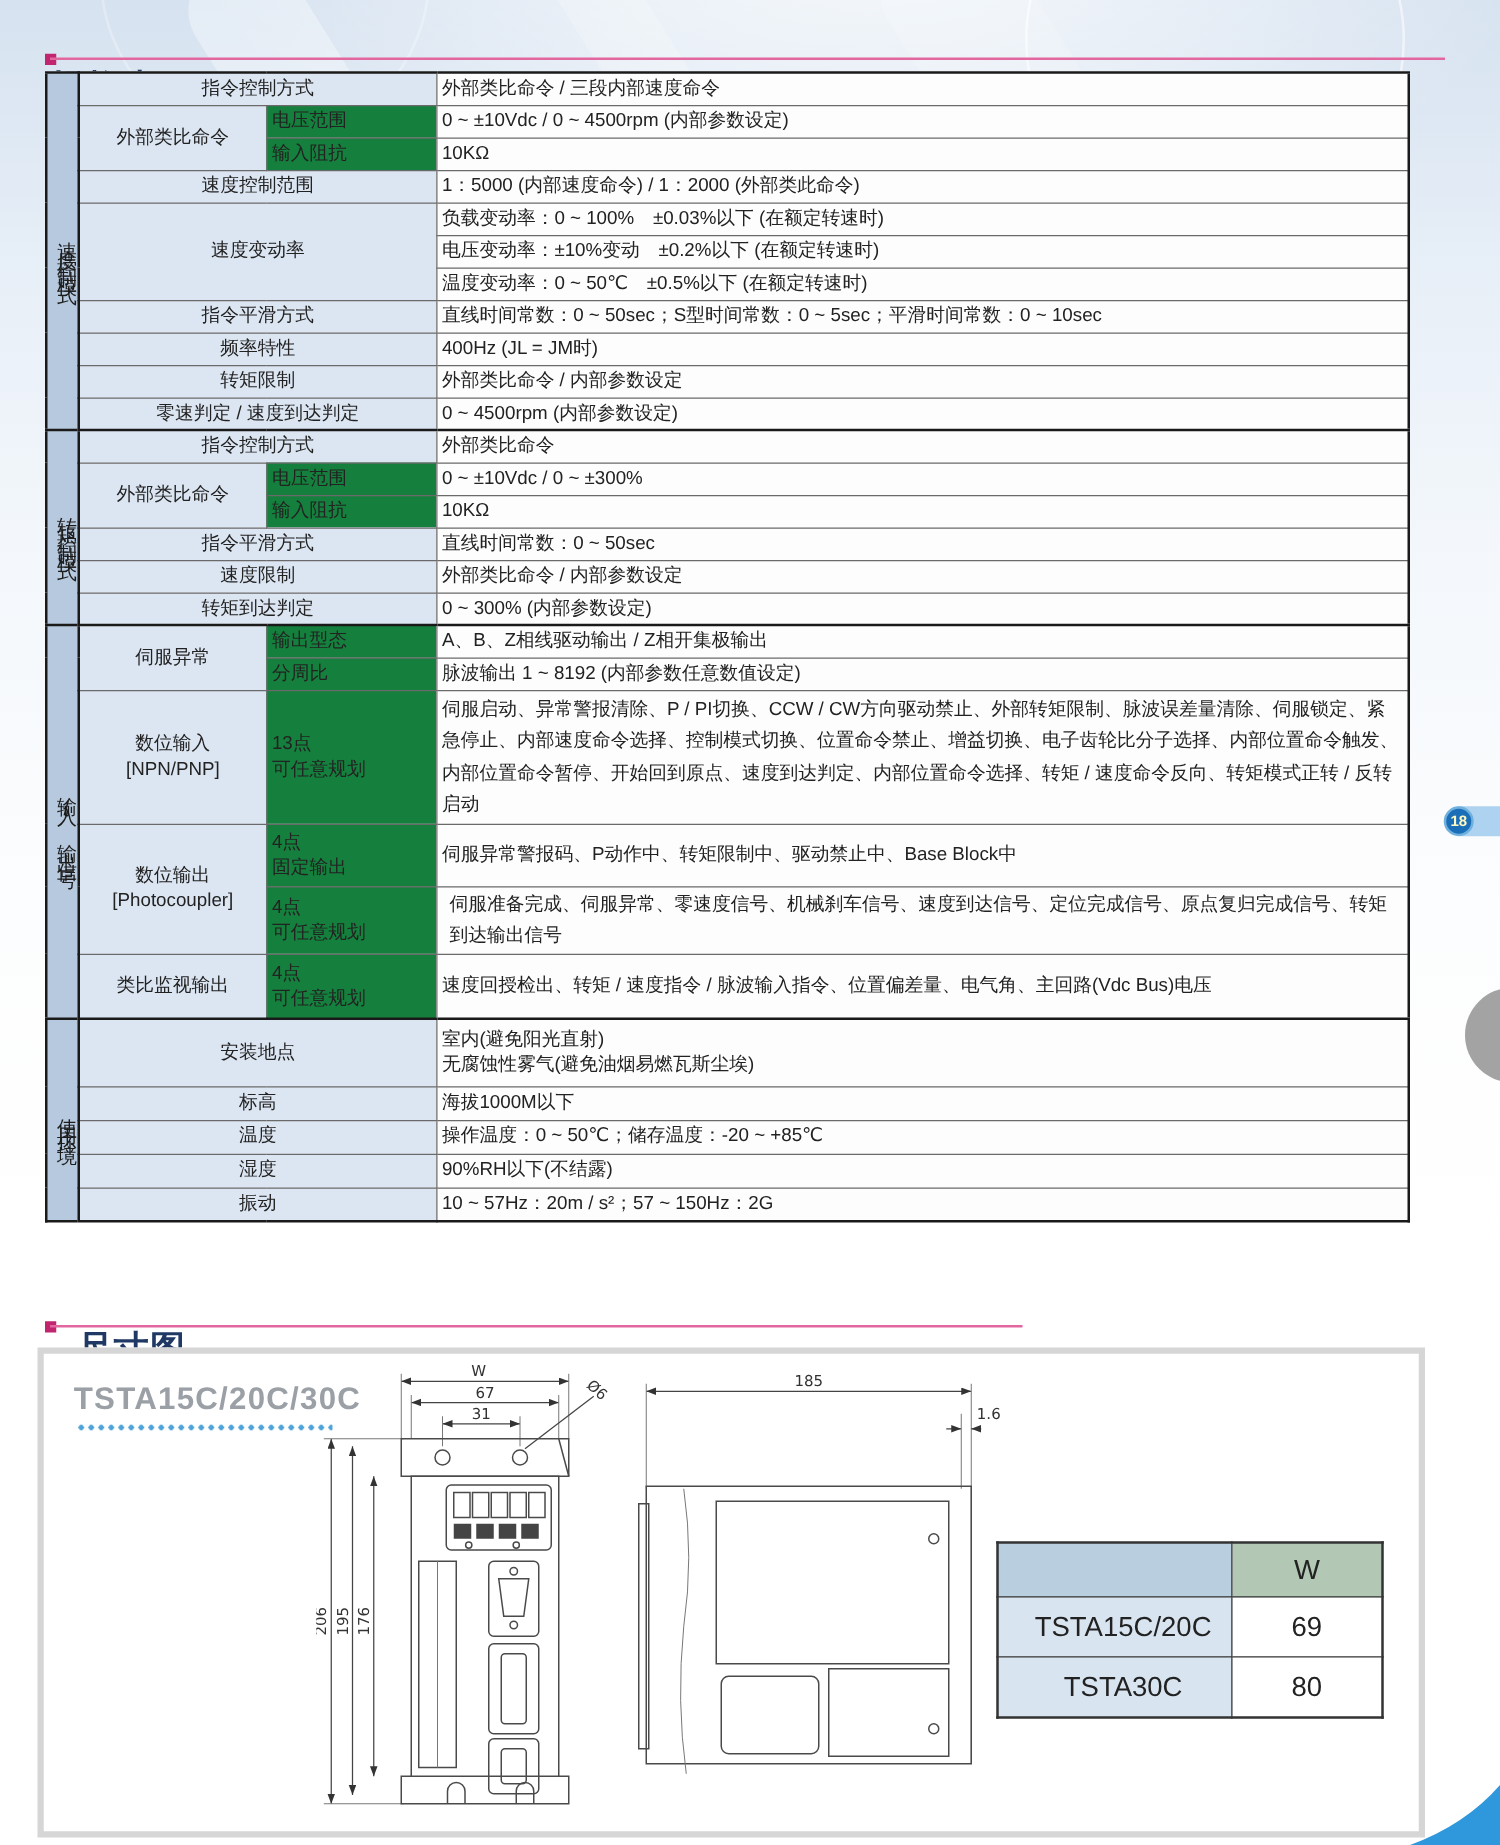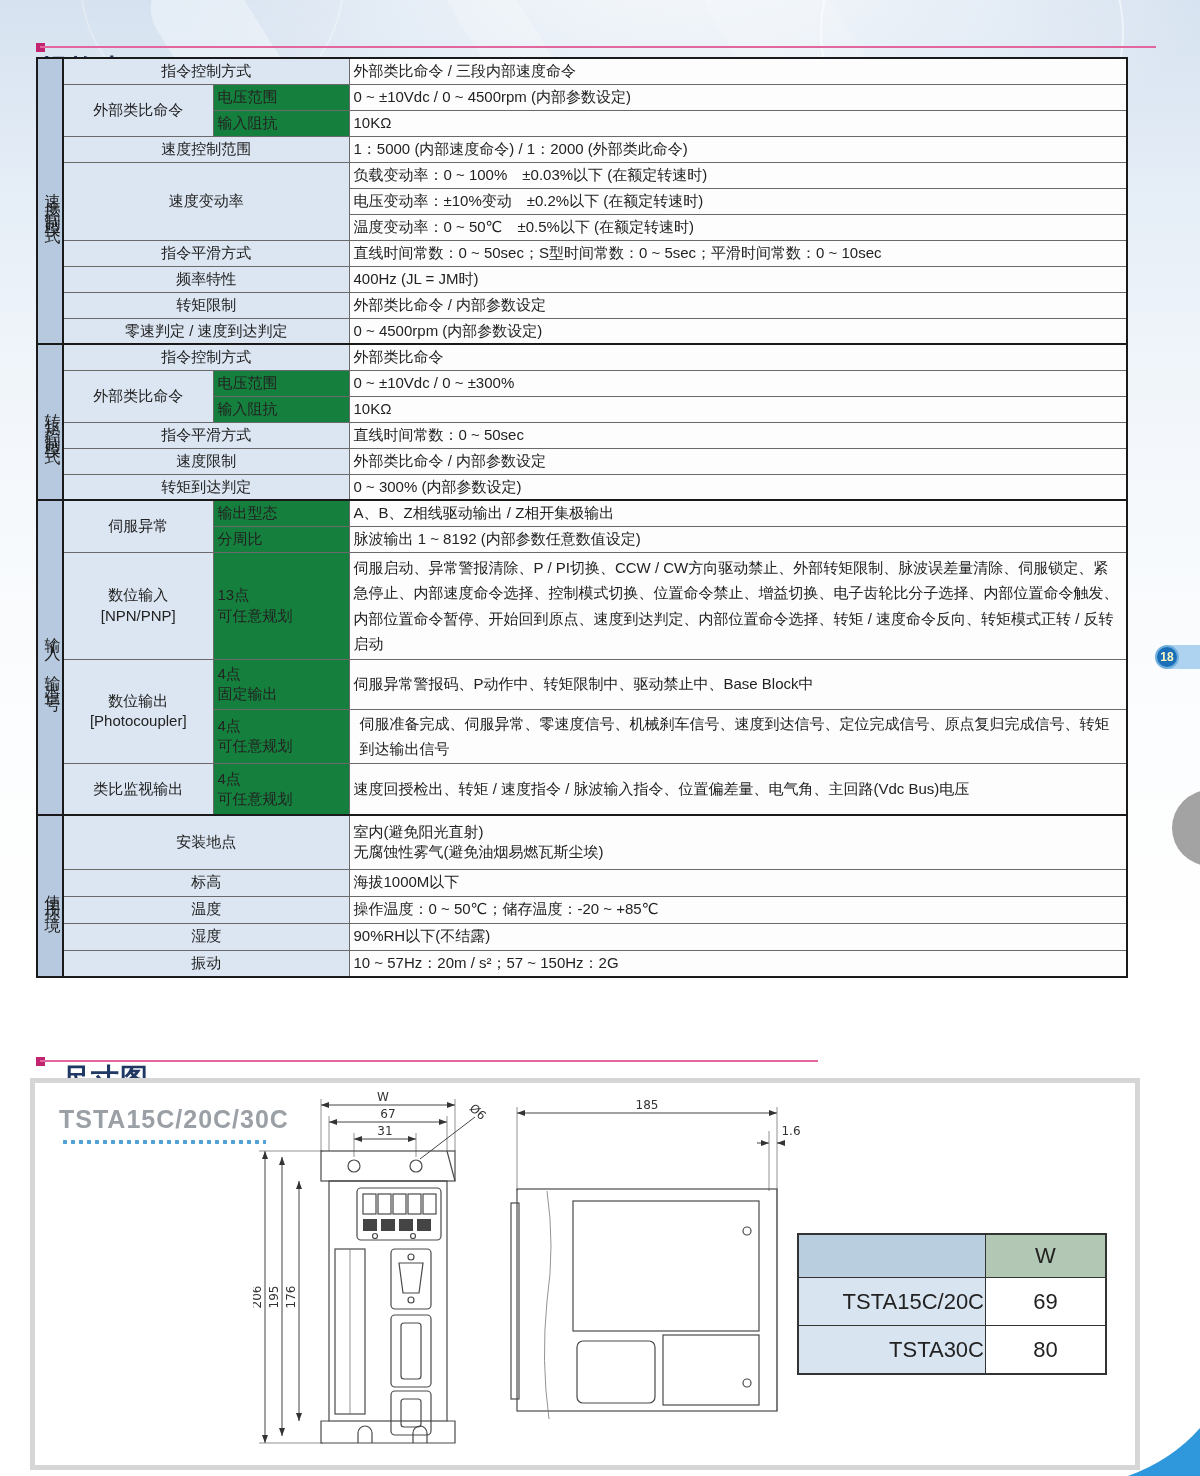--- a/index.html
+++ b/index.html
@@ -40,21 +40,21 @@
   svg text{font-family:"DejaVu Sans",sans-serif;font-size:12px;fill:#333;}
   svg .dl{stroke:#444;stroke-width:1;fill:none;}
   svg .bd{stroke:#4a4a4a;stroke-width:1.2;fill:none;}
   svg .th{stroke:#777;stroke-width:0.8;fill:none;}
 
   table.wtab{position:absolute;left:762px;top:150px;width:310px;border-collapse:collapse;
     border:2px solid #333;font-size:22px;text-align:center;background:#fff;}
   table.wtab td{border:1.5px solid #333;}
   .wt-h1{background:#b9cfe0;height:40px;}
   .wt-h2{background:#b3c8b4;height:40px;}
-  .wt-m{background:#d8e4f0;text-align:right;padding-left:14px;height:45px;}
+  .wt-m{background:#d8e4f0;text-align:center;padding-left:14px;height:45px;}
   .wt-v{background:#fff;height:45px;}
 
   .tab18{position:absolute;left:1157px;top:645px;width:43px;height:24px;background:#aed3f0;border-radius:12px 0 0 12px;}
   .c18{position:absolute;left:-2px;top:0px;width:24px;height:24px;border-radius:50%;
     background:#1b6fb8;border:2px solid #6fb0dd;box-sizing:border-box;
     color:#fef9c3;font-size:12px;font-weight:bold;text-align:center;line-height:20px;}
   .gray-circ{position:absolute;left:1172px;top:790px;width:76px;height:76px;border-radius:50%;background:#a3a3a3;}
   .corner{position:absolute;left:0;top:0;width:1200px;height:1476px;pointer-events:none;}
 </style>
 </head>

